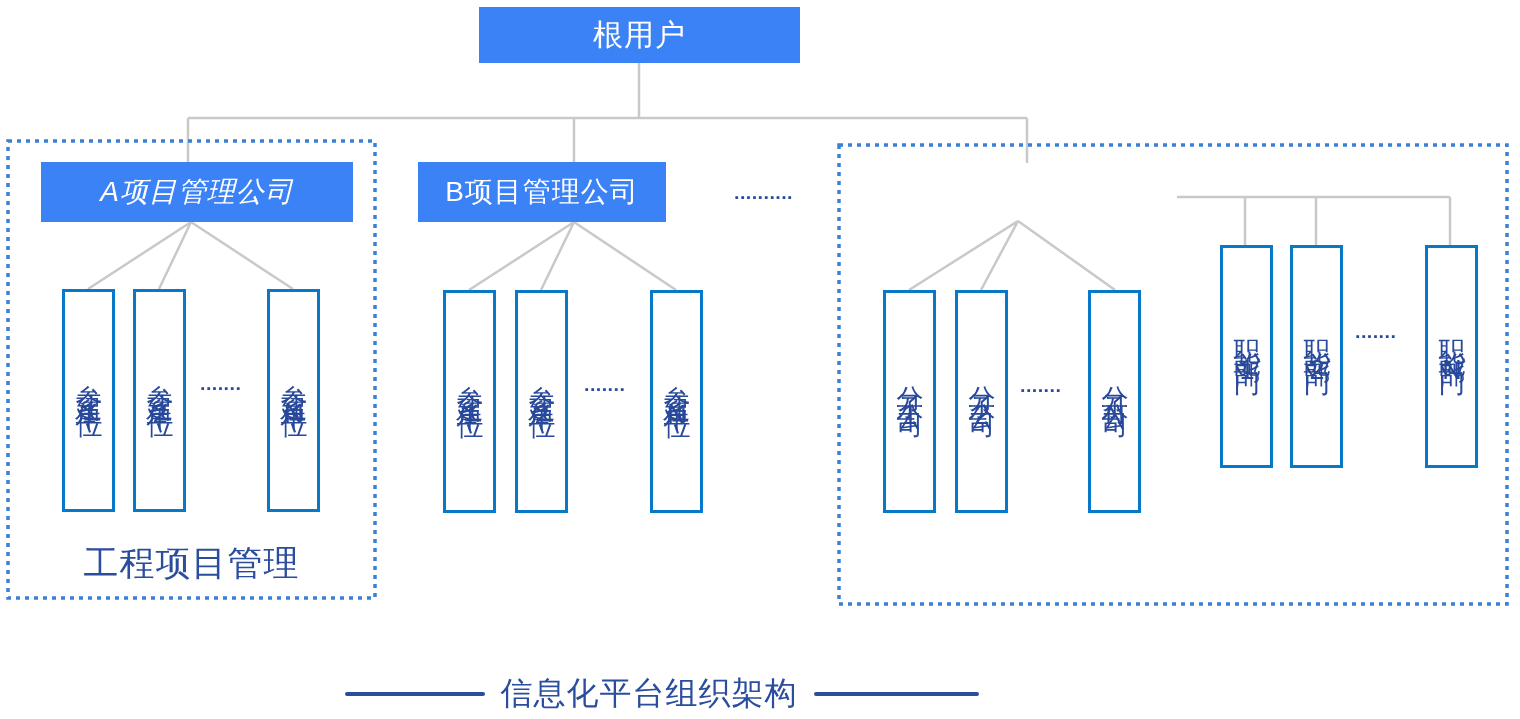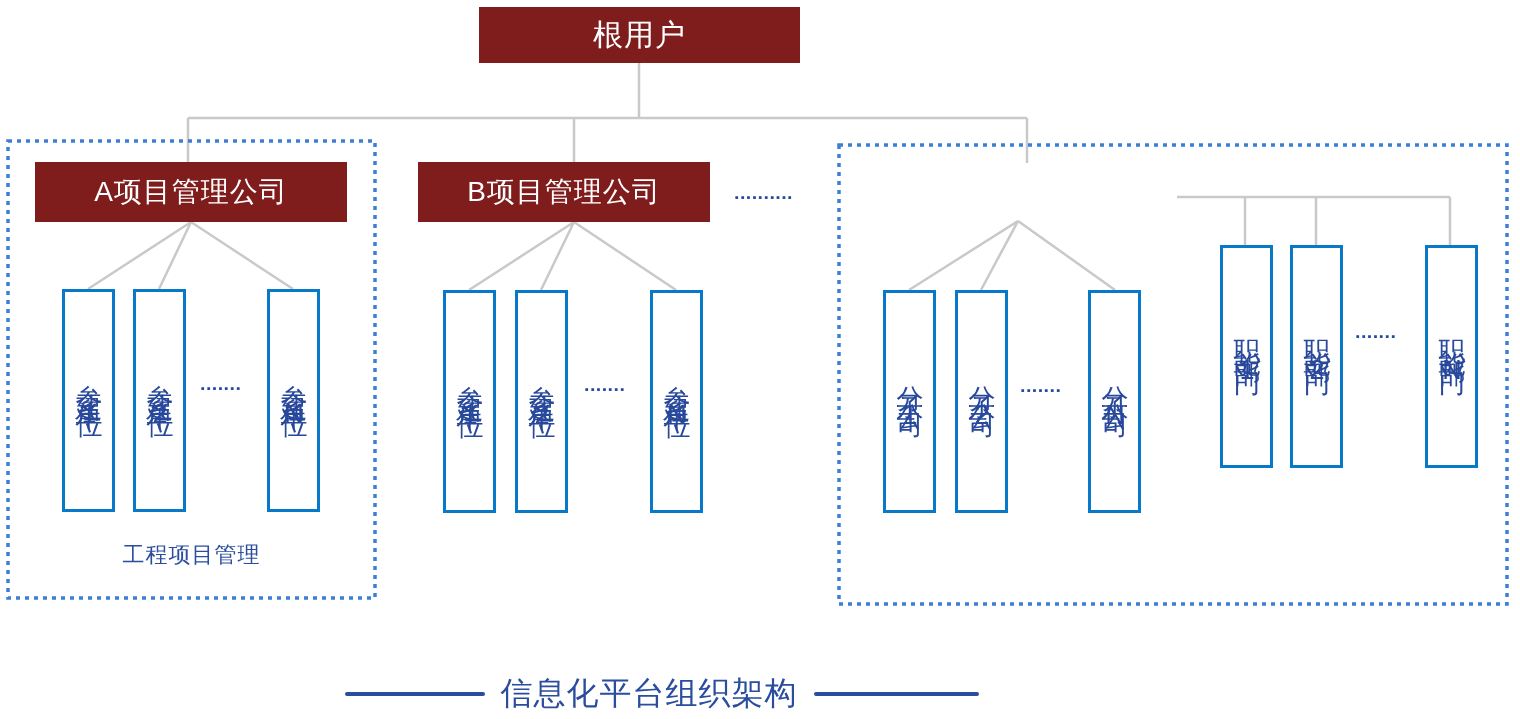--- a/index.html
+++ b/index.html
@@ -15,21 +15,21 @@
     background: #ffffff;
     overflow: hidden;
   }
   svg.lines {
     position: absolute;
     left: 0; top: 0;
     width: 1520px; height: 719px;
   }
   .hdr {
     position: absolute;
-    background: #7f1d1d;
+    background: #3b82f6;
     color: #ffffff;
     display: flex;
     align-items: center;
     justify-content: center;
     font-size: 28px;
     letter-spacing: 1px;
     white-space: nowrap;
   }
   .hdr.root { font-size: 30px; }
   .vbox {
@@ -53,21 +53,21 @@
     position: absolute;
     color: #23459c;
     font-size: 11px;
     line-height: 1;
     letter-spacing: 2px;
     white-space: nowrap;
   }
   .glabel {
     position: absolute;
     color: #2b4d9e;
-    font-size: 22px;
+    font-size: 35px;
     text-align: center;
     letter-spacing: 1px;
   }
   .footer {
     position: absolute;
     left: 328px;
     top: 672px;
     width: 667px;
     display: flex;
     align-items: center;
@@ -102,23 +102,23 @@
              M1018,221 L909,290 M1018,221 L981,290 M1018,221 L1115,290" fill="none" stroke-width="2.5" stroke="#c9c9c9"></path>
 
     <path d="M1177,197 H1450 M1245,197 V245 M1316,197 V245 M1450,197 V245" fill="none" stroke-width="2.5" stroke="#c9c9c9"></path>
 
     <rect x="8" y="141" width="367" height="457" fill="none" stroke-width="3.5" stroke-dasharray="4 5" stroke="#3b7fd6"></rect>
     <rect x="839" y="145" width="668" height="459" fill="none" stroke-width="3.5" stroke-dasharray="4 5" stroke="#3b7fd6"></rect>
   </svg>
 
   <div class="hdr root" style="left:479px; top:7px; width:321px; height:56px;">根用户</div>
 
-  <div class="hdr" style="left:35px; top:162px; width:312px; height:60px;">A项目管理公司</div>
+  <div class="hdr" style="left:41px; top:162px; width:312px; height:60px;font-style:italic;">A项目管理公司</div>
 
-  <div class="hdr" style="left:418px; top:162px; width:292px; height:60px;">B项目管理公司</div>
+  <div class="hdr" style="left:418px; top:162px; width:248px; height:60px;">B项目管理公司</div>
 
 
   <div class="dots" style="left:735px; top:192px;">▪▪▪▪▪▪▪▪▪▪</div>
 
   <div class="vbox" style="left:62px;  top:289px;">参建单位1</div>
   <div class="vbox" style="left:133px; top:289px;">参建单位2</div>
   <div class="dots" style="left:201px; top:383px;">▪▪▪▪▪▪▪</div>
   <div class="vbox" style="left:267px; top:289px;">参建单位N</div>
 
   <div class="vbox" style="left:443px; top:290px;">参建单位1</div>

